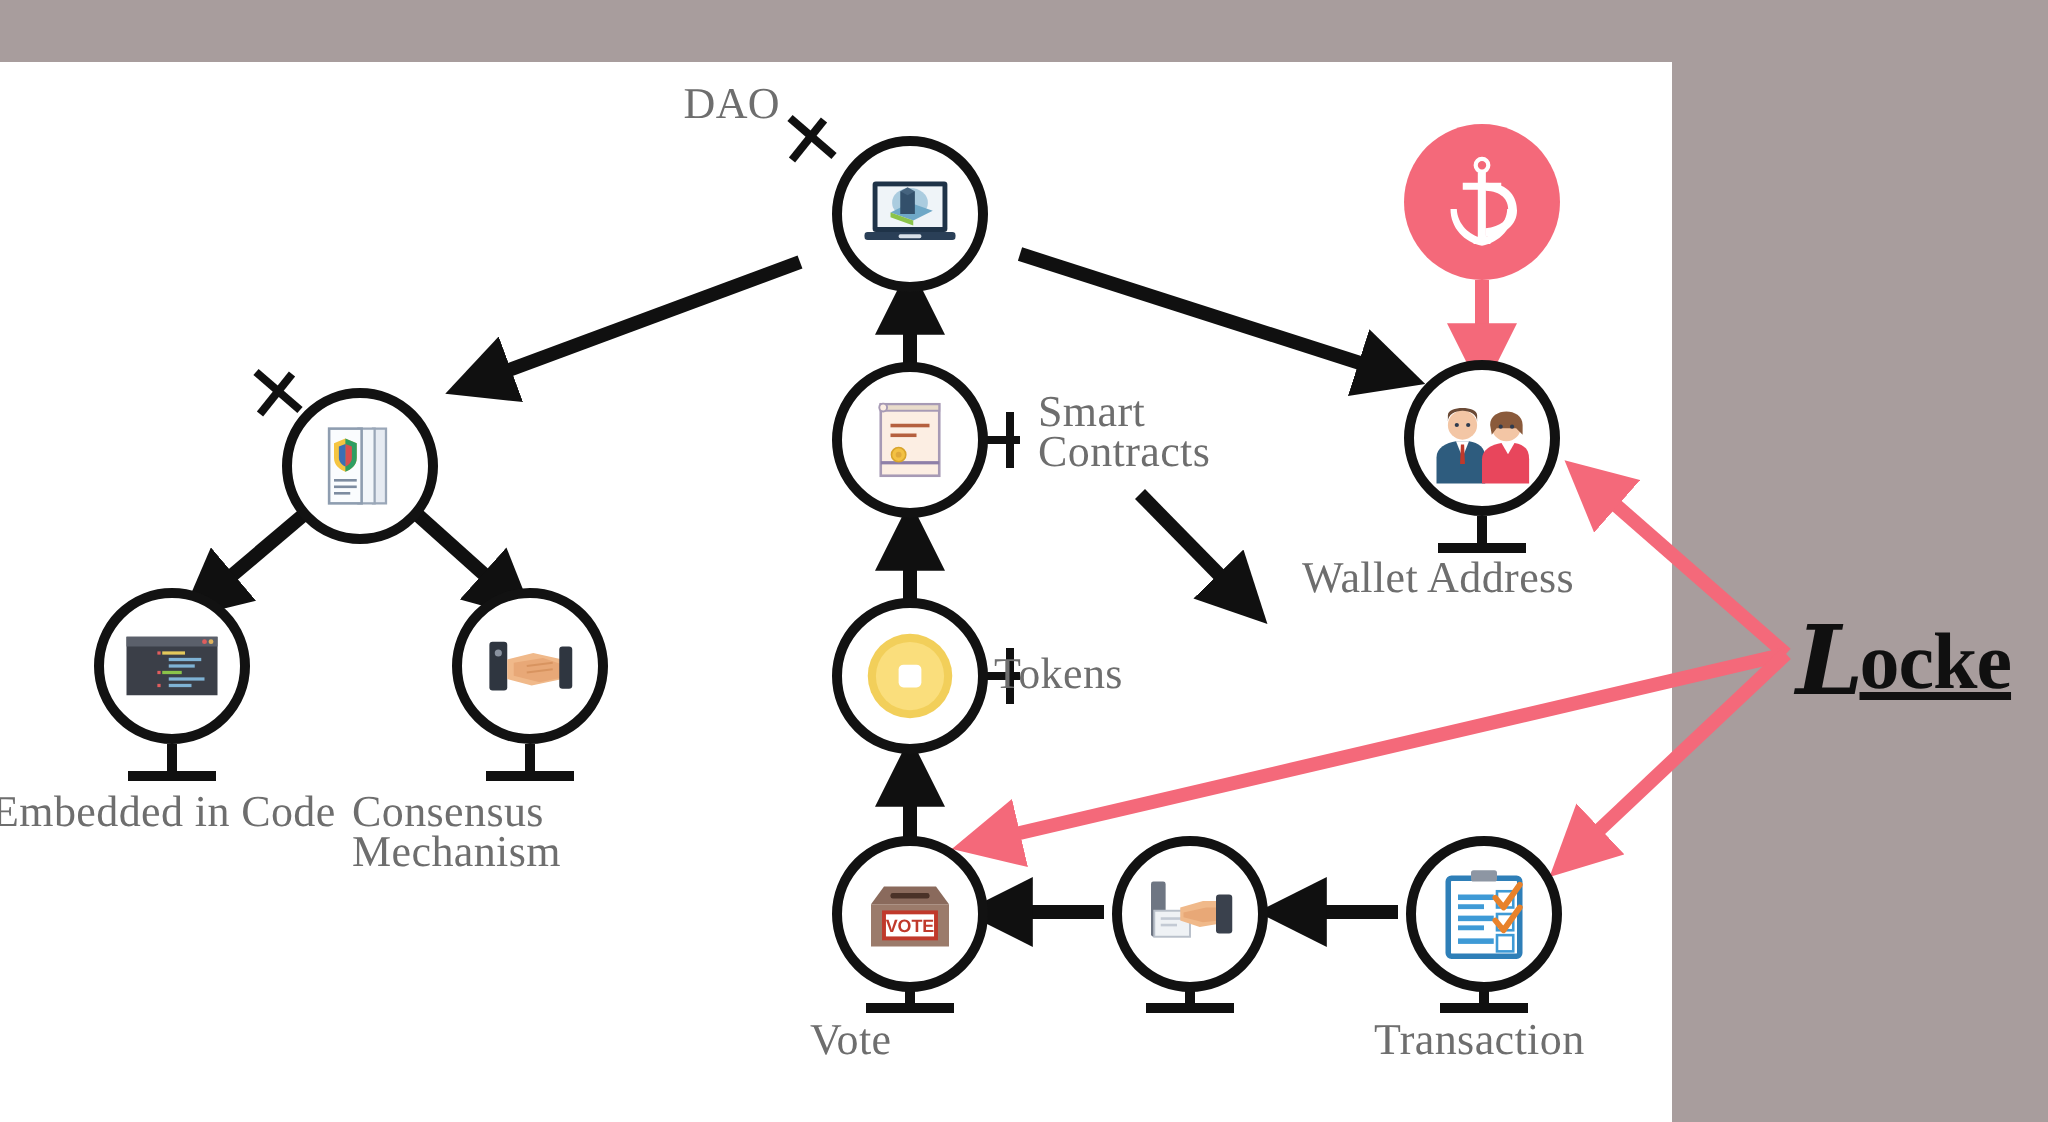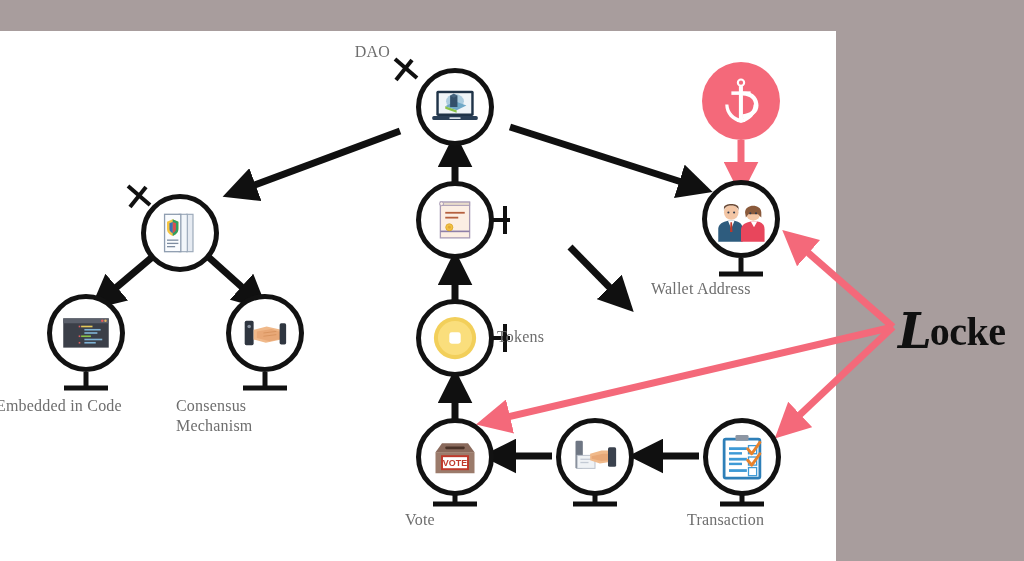--- a/index.html
+++ b/index.html
@@ -46,21 +46,21 @@
     overflow: hidden;
   }
   .node .glyph {
     width: 52px;
     height: 52px;
     display: block;
   }
   .label {
     position: absolute;
     color: #6E6E6E;
-    font-size: 16px;
+    font-size: 22px;
     line-height: 20px;
     font-family: "Liberation Serif", serif;
     white-space: pre-line;
     letter-spacing: 0.2px;
   }
   .label.center { text-align: left; }
   .label.right { text-align: right; }
   .logo-circle {
     position: absolute;
     width: 78px;
@@ -84,20 +84,21 @@
     font-size: 48px;
     font-family: "DejaVu Serif", serif;
     font-weight: 700;
     position: relative;
     top: 3px;
     letter-spacing: -2px;
   }
   .wordmark .rest {
     font-weight: 700;
     letter-spacing: -0.5px;
+    text-decoration: underline;
   }
 </style>
 </head>
 <body>
 
 <div id="stage">
 
   <div id="canvas"></div>
 
   <svg id="svg-layer" viewBox="0 0 1024 561" xmlns="http://www.w3.org/2000/svg">
@@ -257,20 +258,22 @@
       <circle cx="15.5" cy="12" r="2.4" fill="#FCEEE3" stroke="#A79AB5" stroke-width="1.2"></circle>
       <g fill="#B5603F">
         <rect x="20" y="22" width="24" height="2.2"></rect>
         <rect x="20" y="28" width="16" height="2.2"></rect>
       </g>
       <rect x="14" y="45" width="36" height="2" fill="#8E7FA8"></rect>
       <circle cx="25" cy="41" r="4.4" fill="#F3C143" stroke="#D8A42C" stroke-width="1"></circle>
       <circle cx="25" cy="41" r="1.8" fill="#E0A93A"></circle>
     </svg>
   </div>
+  <div class="label" style="left:519px; top:196px; width:130px;">Smart
+Contracts</div>
 
   <div class="node" style="left:416px; top:299px;">
     <svg class="glyph" viewBox="0 0 64 64">
       <circle cx="32" cy="32" r="26" fill="#F2CF5A"></circle>
       <circle cx="32" cy="32" r="21" fill="#FADE7C"></circle>
       <rect x="25" y="25" width="14" height="14" rx="3" fill="#FFFFFF"></rect>
     </svg>
   </div>
   <div class="label" style="left:497px; top:327px; width:120px;">Tokens</div>
 

